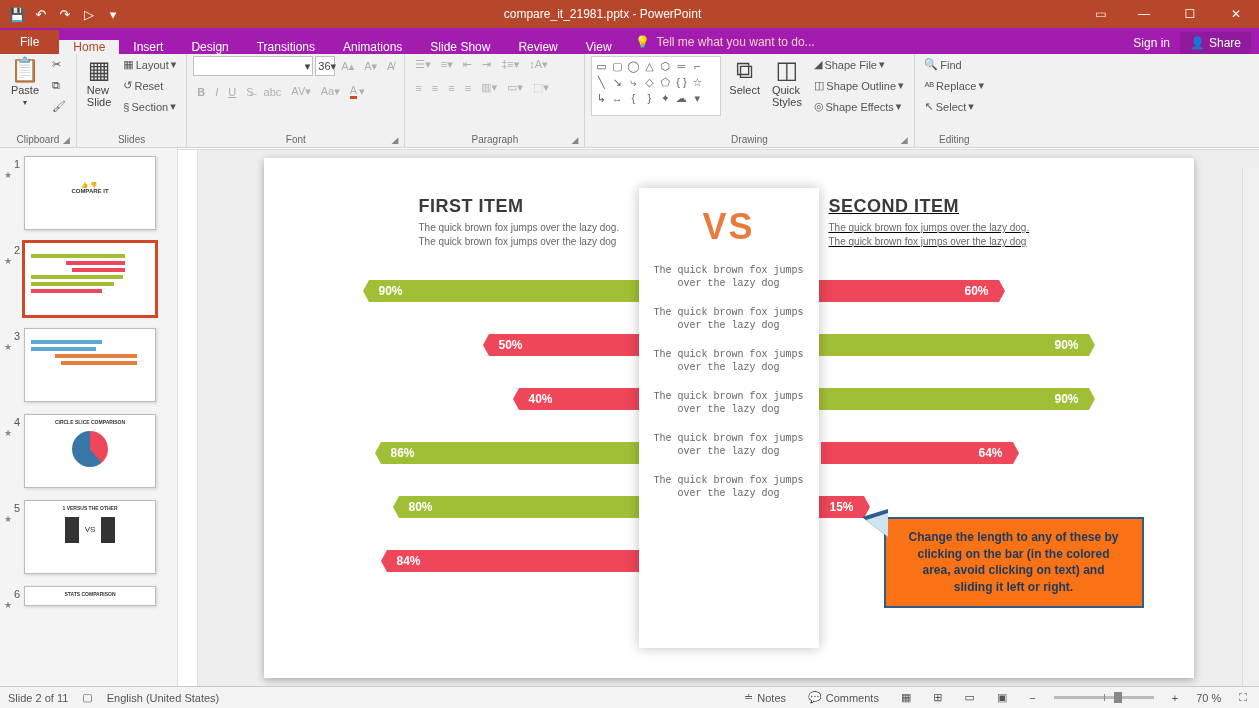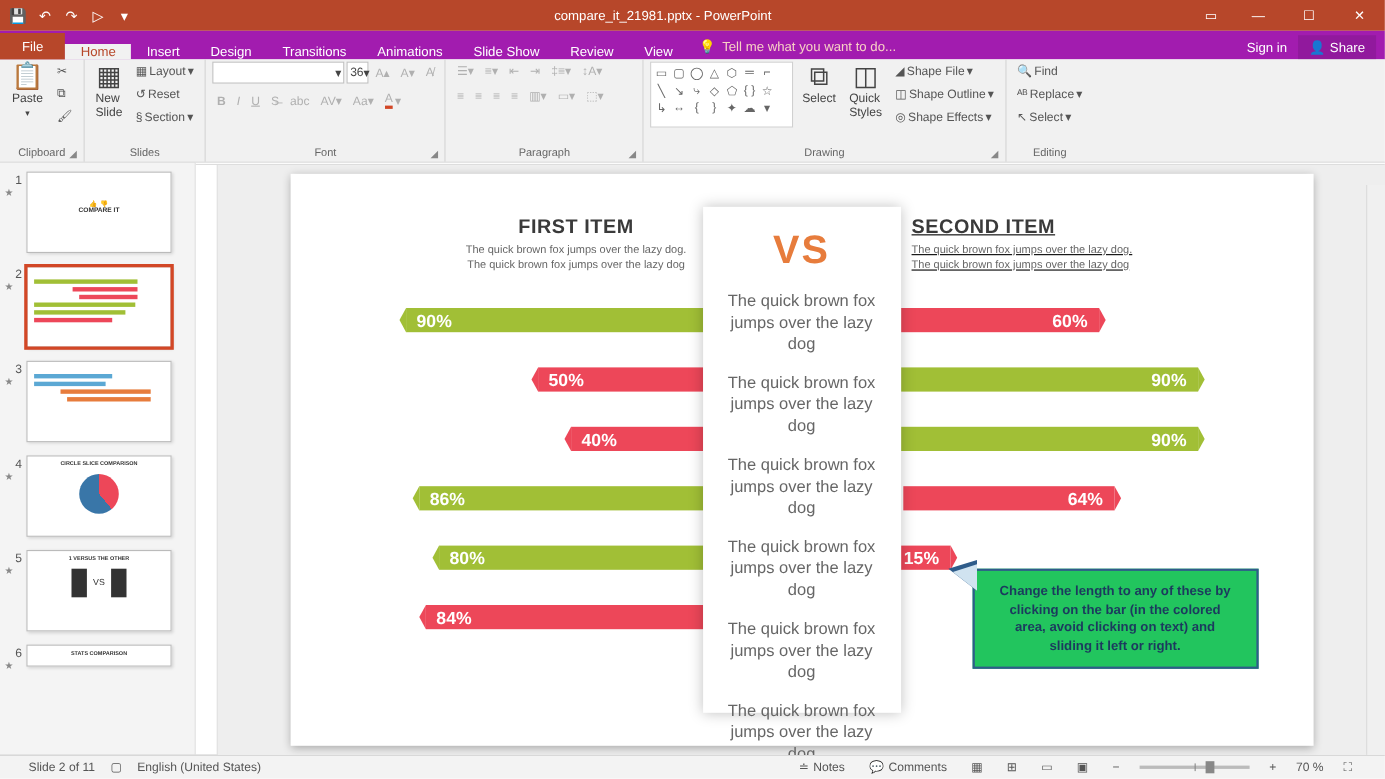--- a/index.html
+++ b/index.html
@@ -53,43 +53,43 @@
 .thumb { width: 132px; height: 74px; background: #fff; border: 1px solid #bbb; box-shadow: 1px 1px 3px rgba(0,0,0,0.15); cursor: pointer; position: relative; overflow: hidden; }
 .thumb.selected { outline: 3px solid #D24726; outline-offset: -1px; }
 
 
 .editor { flex: 1; display: flex; flex-direction: column; position: relative; }
 .canvas-wrap { flex: 1; overflow: auto; background: #EEEEEE; display: flex; align-items: flex-start; justify-content: center; padding: 8px 20px; }
 .slide { width: 930px; height: 520px; background: #fff; box-shadow: 0 2px 8px rgba(0,0,0,0.3); position: relative; }
 .scrollbar-v { position: absolute; right: 0; top: 18px; bottom: 0; width: 17px; background: #f0f0f0; border-left: 1px solid #ddd; }
 
 
-.col-head { position: absolute; top: 38px; width: 210px; text-align: center; }
+.col-head { position: absolute; top: 38px; width: 210px; text-align: left; }
 .col-head.right { text-align: left; }
 .col-title { font-size: 18px; font-weight: bold; color: #3a3a3a; letter-spacing: 0.5px; }
 .col-desc { font-size: 10px; color: #666; line-height: 1.4; margin-top: 4px; }
 .vs-box { position: absolute; left: 50%; top: 30px; transform: translateX(-50%); width: 180px; height: 460px; background: #fff; box-shadow: 0 0 12px rgba(0,0,0,0.25); text-align: center; padding-top: 18px; }
 .vs-text { font-size: 36px; font-weight: bold; color: #E77C3C; letter-spacing: 2px; }
-.vs-item { font-size: 15px; color: #666; padding: 16px 14px 0 14px; line-height: 1.3; }
-.bar { position: absolute; height: 22px; display: flex; align-items: flex-end; color: #fff; font-size: 16px; font-weight: bold; }
+.vs-item { font-size: 10px; color: #666; padding: 16px 14px 0 14px; line-height: 1.3; font-family: Liberation Mono, monospace; }
+.bar { position: absolute; height: 22px; display: flex; align-items: center; color: #fff; font-size: 12px; font-weight: bold; }
 .bar.left { justify-content: flex-start; padding-left: 10px; }
 .bar.right { justify-content: flex-end; padding-right: 10px; }
 .bar.green { background: #A1BF36; }
 .bar.red { background: #ED4759; }
 .bar.left.green::before, .bar.left.red::before { content:""; position:absolute; left:-6px; top:0; border-right:6px solid currentColor; border-top:11px solid transparent; border-bottom:11px solid transparent; }
 .bar.right.green::after, .bar.right.red::after { content:""; position:absolute; right:-6px; top:0; border-left:6px solid currentColor; border-top:11px solid transparent; border-bottom:11px solid transparent; }
 .bar.green { color: #A1BF36; } .bar.green span { color:#fff; }
 .bar.red { color: #ED4759; } .bar.red span { color:#fff; }
 
-.callout { position: absolute; right: 50px; bottom: 70px; width: 260px; background: #22c55e; border: 2px solid #2F5C8A; color: #1C3A5E; font-size: 12px; font-weight: bold; text-align: center; padding: 10px 20px; line-height: 1.4; }
+.callout { position: absolute; right: 50px; bottom: 70px; width: 260px; background: #f97316; border: 2px solid #2F5C8A; color: #1C3A5E; font-size: 12px; font-weight: bold; text-align: center; padding: 10px 20px; line-height: 1.4; }
 .callout::before { content:""; position:absolute; left:-24px; top:-10px; width:0; height:0; border-right:26px solid #2F5C8A; border-top:8px solid transparent; border-bottom:20px solid transparent; }
 .callout::after { content:""; position:absolute; left:-20px; top:-6px; width:0; height:0; border-right:22px solid #D0E3F0; border-top:7px solid transparent; border-bottom:17px solid transparent; }
 
 
-.statusbar { position: absolute; bottom: 0; left: 0; right: 0; height: 22px; background: #F3F3F3; border-top: 1px solid #ccc; display: flex; align-items: center; font-size: 11px; color: #555; padding: 0 26px; gap: 14px; }
+.statusbar { position: absolute; bottom: 0; left: 0; right: 0; height: 22px; background: #F3F3F3; border-top: 1px solid #ccc; display: flex; align-items: center; font-size: 11px; color: #555; padding: 0 8px; gap: 14px; }
 .statusbar .spacer { flex: 1; }
 .statusbar .sbtn { cursor: pointer; padding: 2px 4px; display:inline-flex; align-items:center; gap:4px; }
 .zoom-slider { width: 100px; height: 3px; background: #bbb; position: relative; }
 .zoom-slider .thumb { position: absolute; left: 60%; top: -4px; width: 8px; height: 11px; background: #888; border:none; box-shadow:none; }
 .zoom-slider .mid { position:absolute; left:50%; top:-2px; width:1px; height:7px; background:#888;}
 
 
 .tp { font-size:8px; color:#333; padding:4px; }
 .tp-bars div { height:4px; margin:3px 0; }
 </style>

